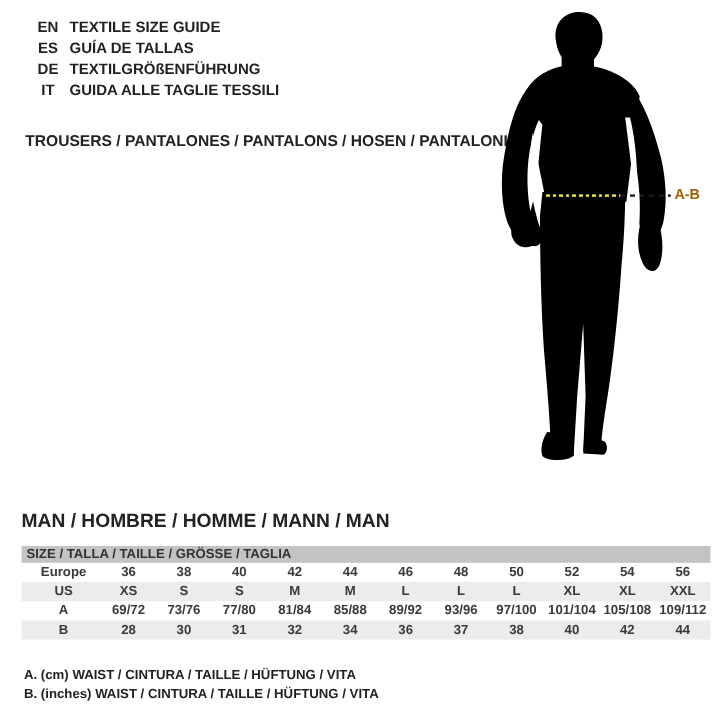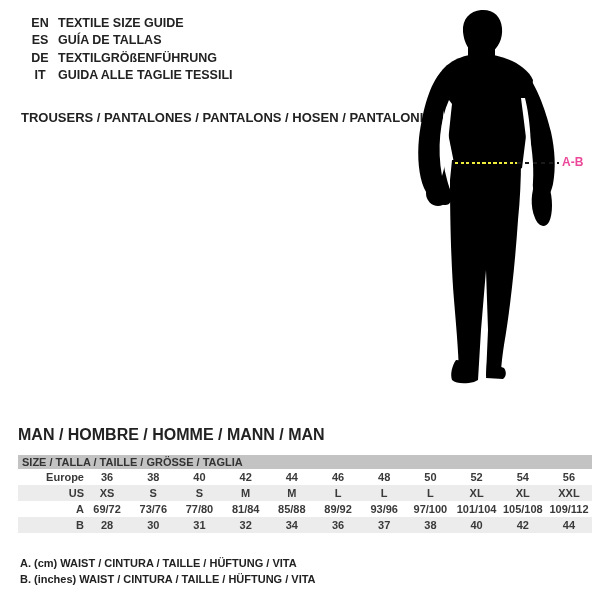--- a/index.html
+++ b/index.html
@@ -14,30 +14,30 @@
   .category-line{position:absolute;left:21px;top:110px;font-size:13px;letter-spacing:0px;}
 
   
   .figure-svg{position:absolute;left:412px;top:5px;width:166px;height:385px;}
 
   
   .dash-yellow{position:absolute;left:455px;top:162px;width:62px;height:2px;
     background:repeating-linear-gradient(90deg,#f0ec3c 0 3px,transparent 3px 5.5px);}
   .dash-black{position:absolute;left:517px;top:162px;width:42px;height:2px;
     background:repeating-linear-gradient(90deg,#1a1a1a 0 4px,transparent 4px 8px);}
-  .measure-label{position:absolute;left:562px;top:155px;font-size:12px;color:#ec4899;}
+  .measure-label{position:absolute;left:562px;top:155px;font-size:12px;color:#a16207;}
 
   .gender-line{position:absolute;left:18px;top:426px;font-size:16px;}
 
   
   .size-table{position:absolute;left:18px;top:455px;width:574px;font-size:11px;color:#3a3a3a;}
   .thead{height:14px;line-height:14px;background:#c3c3c3;padding-left:4px;color:#333;}
   .trow{display:flex;height:16px;line-height:16px;}
   .trow.alt{background:#ececec;}
-  .tlabel{width:62px;flex:0 0 62px;padding-left:4px;text-align:right;}
+  .tlabel{width:62px;flex:0 0 62px;padding-left:4px;text-align:center;}
   .tcell{flex:1 1 0;text-align:center;}
 
   .notes{position:absolute;left:20px;top:556px;font-size:11px;line-height:15.5px;color:#222;}
 </style>
 </head>
 <body>
 
 <div class="page">
 
   <div class="lang-block">

